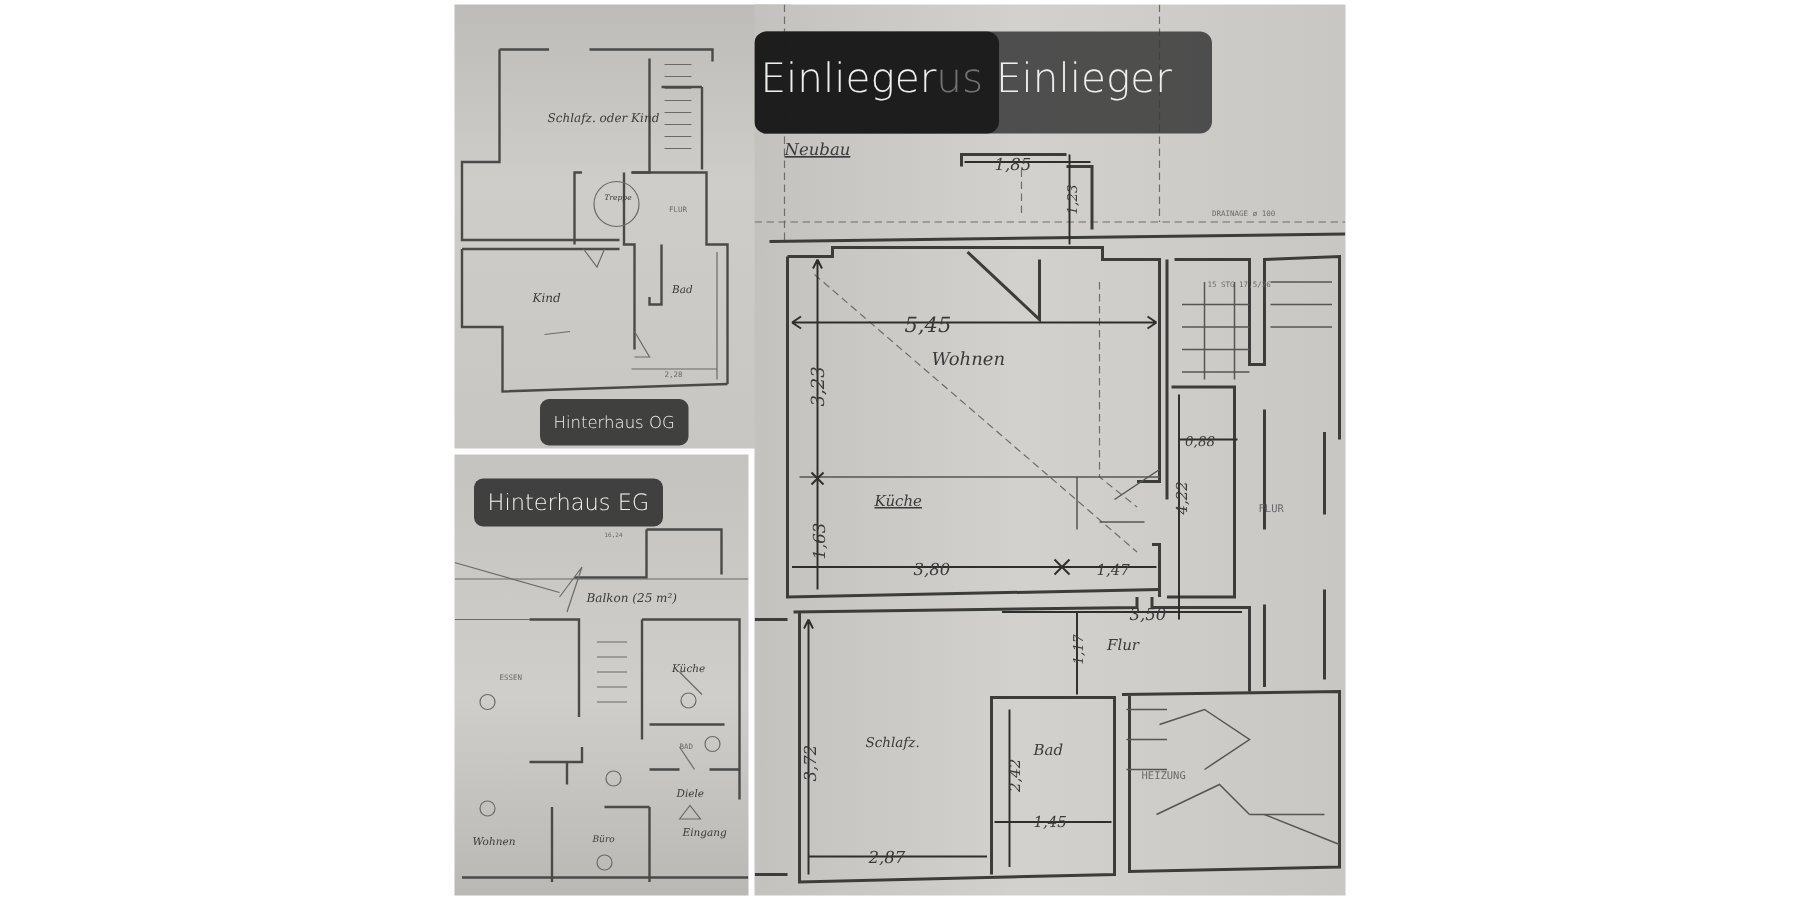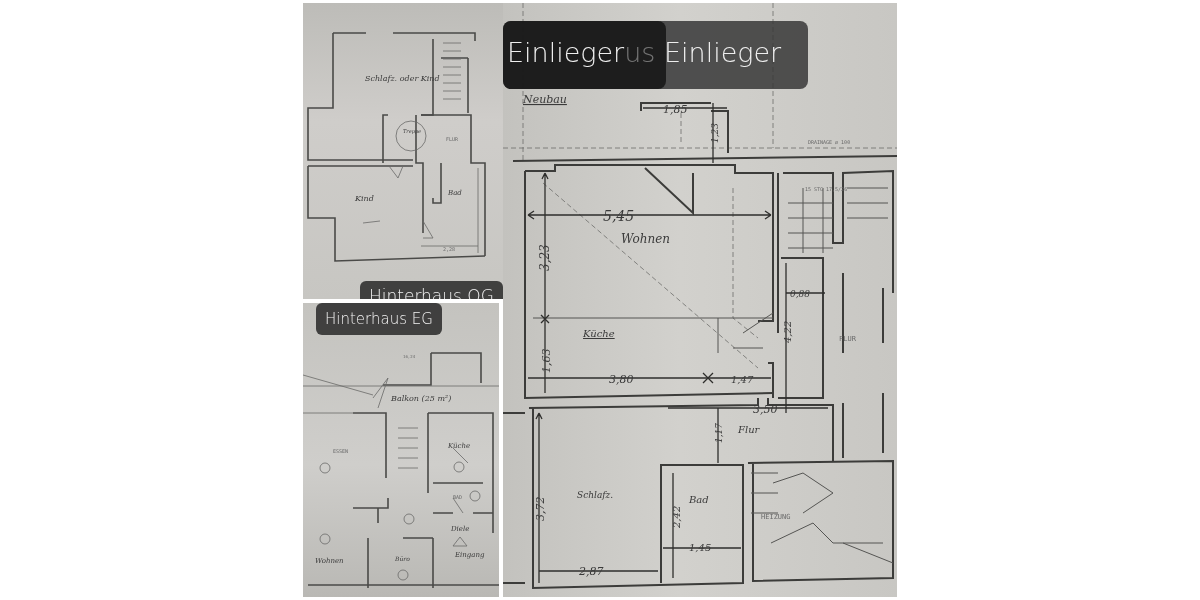--- a/index.html
+++ b/index.html
@@ -3,22 +3,22 @@
 <meta charset="utf-8">
 <style>
   html, body { margin:0; padding:0; }
   body { width:1200px; height:600px; background:#ffffff; position:relative; overflow:hidden; font-family:"Liberation Sans", sans-serif; }
   .panel { position:absolute; overflow:hidden; background:#c9c8c4; }
   .panel svg { position:absolute; left:0; top:0; }
   #p-og { left:303px; top:3px; width:224px; height:296px; background:linear-gradient(180deg,#bdbcb8 0%,#cfcdca 40%,#c7c6c2 100%); }
   #p-eg { left:303px; top:303px; width:196px; height:294px; background:linear-gradient(180deg,#c4c3bf 0%,#cfcecb 55%,#b9b8b4 100%); }
   #p-einl { left:503px; top:3px; width:394px; height:594px; background:linear-gradient(90deg,#c3c2be 0%,#d2d1cd 45%,#c8c7c3 100%); }
   .caption { position:absolute; color:#f2f2f2; background:rgba(40,40,40,0.85); border-radius:6px; font-family:"DejaVu Sans", sans-serif; font-weight:300; white-space:nowrap; }
-  #cap-og { left:57px; top:263px; height:31px; padding:0 9px; line-height:31px; font-size:17px;margin-top:15px; }
-  #cap-eg { left:13px; top:0; height:32px; padding:0 9px; line-height:32px; font-size:15px; }
+  #cap-og { left:57px; top:263px; height:31px; padding:0 9px; line-height:31px; font-size:11px; }
+  #cap-eg { left:13px; top:16px; height:32px; padding:0 9px; line-height:32px; font-size:15px; }
   #cap-einl-back { left:0px; top:18px; width:305px; height:68px; background:rgba(55,55,55,0.85); border-radius:8px; }
   #cap-einl-front { left:0px; top:18px; width:163px; height:68px; background:rgba(25,25,25,0.92); border-radius:8px; }
   #cap-einl-text { position:absolute; left:4px; top:34px; font-size:27px; color:#eeeeee; font-family:"DejaVu Sans", sans-serif; font-weight:300; letter-spacing:0px; white-space:nowrap; }
   #cap-einl-text .ghost { color:rgba(220,220,220,0.45);text-align:right; }
   .hand { font-family:"DejaVu Serif", serif; font-style:italic; fill:#3a3a3a; }
   .small { font-family:"DejaVu Sans Mono", monospace; fill:#6a6a6a; }
 </style>
 </head>
 <body>
 

